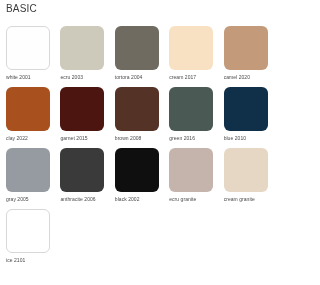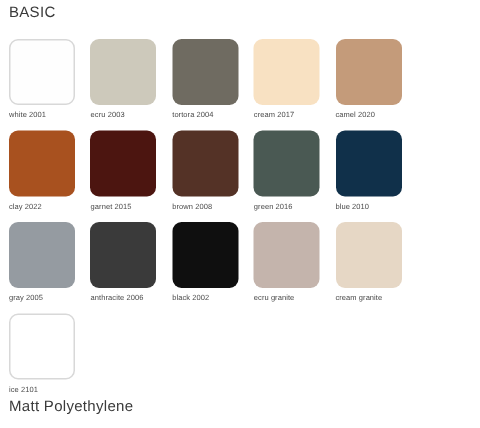--- a/index.html
+++ b/index.html
@@ -161,15 +161,14 @@
         </div>
       </div>
       <div class="swatch-row">
         <div class="swatch-cell">
           <div class="swatch-chip has-border" title="ice 2101" style="background: rgb(255, 255, 255);"></div>
           <div class="swatch-label">ice 2101</div>
         </div>
       </div>
     </div>
 
-  <div id="footer-title">Matt Polyethylene</div>
 
 </div>
 
 </body></html>

